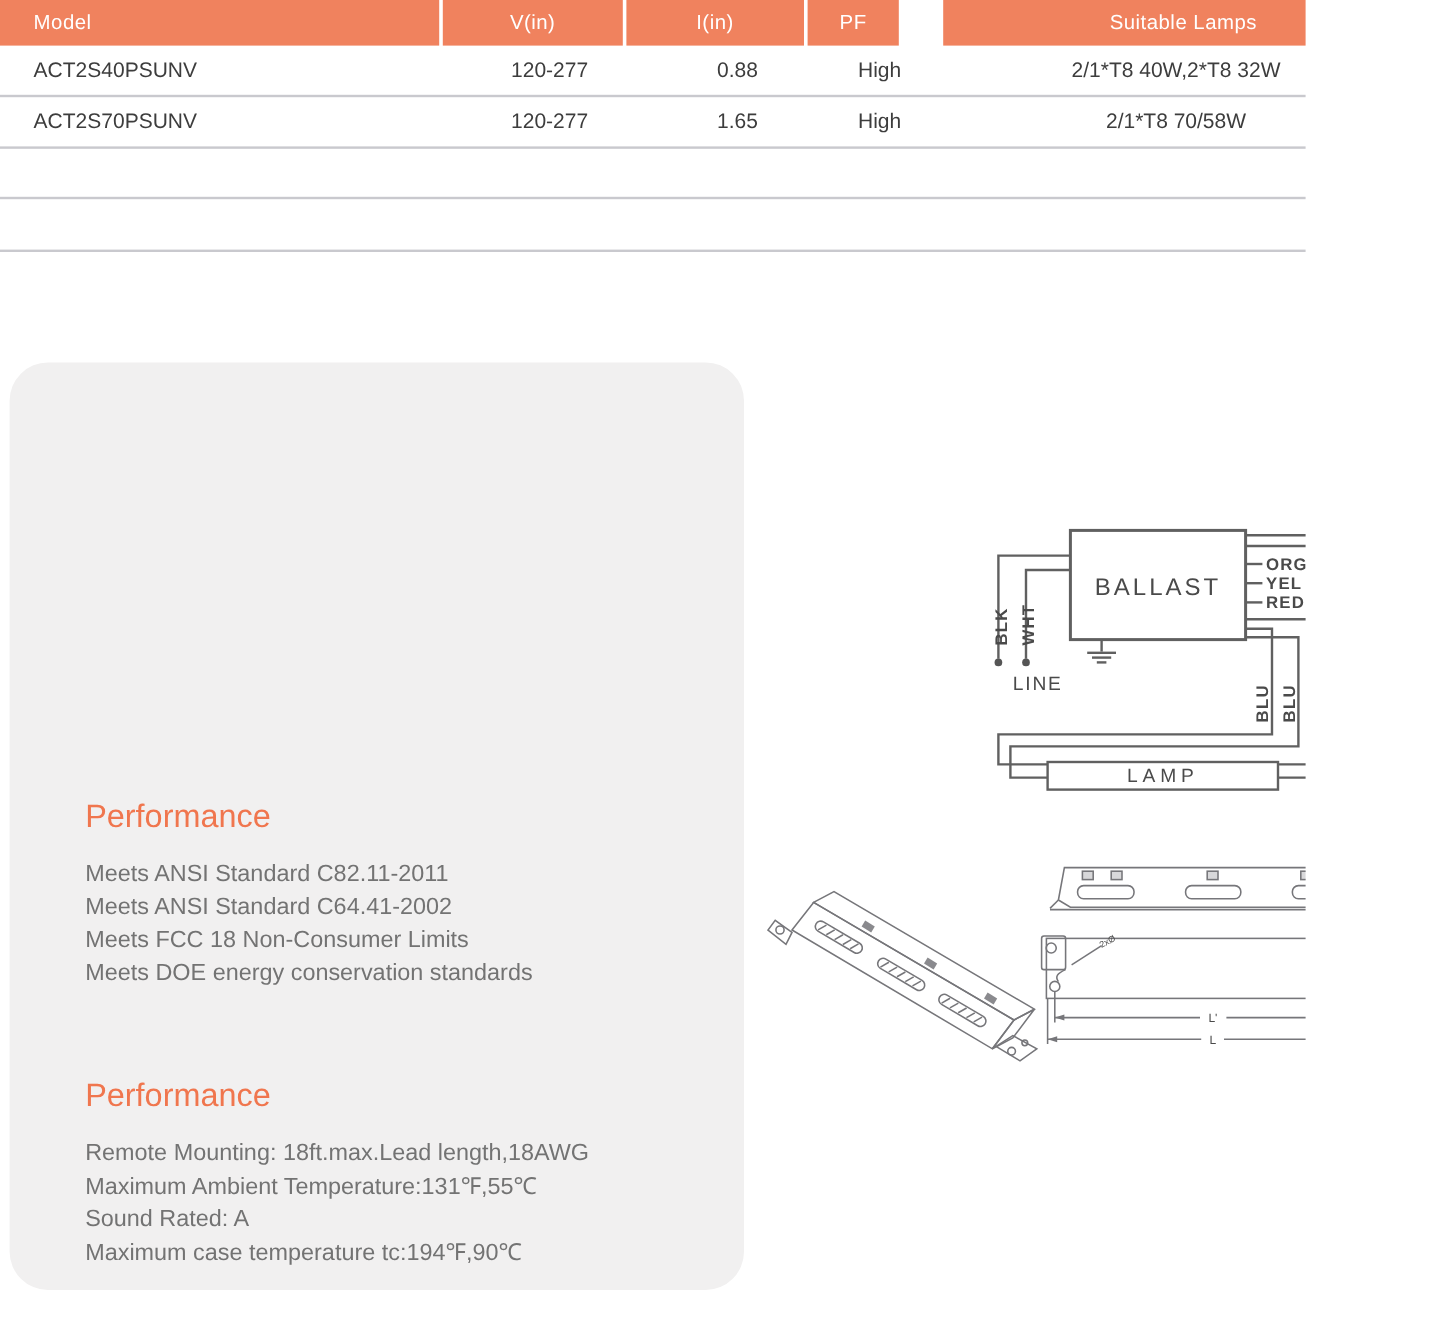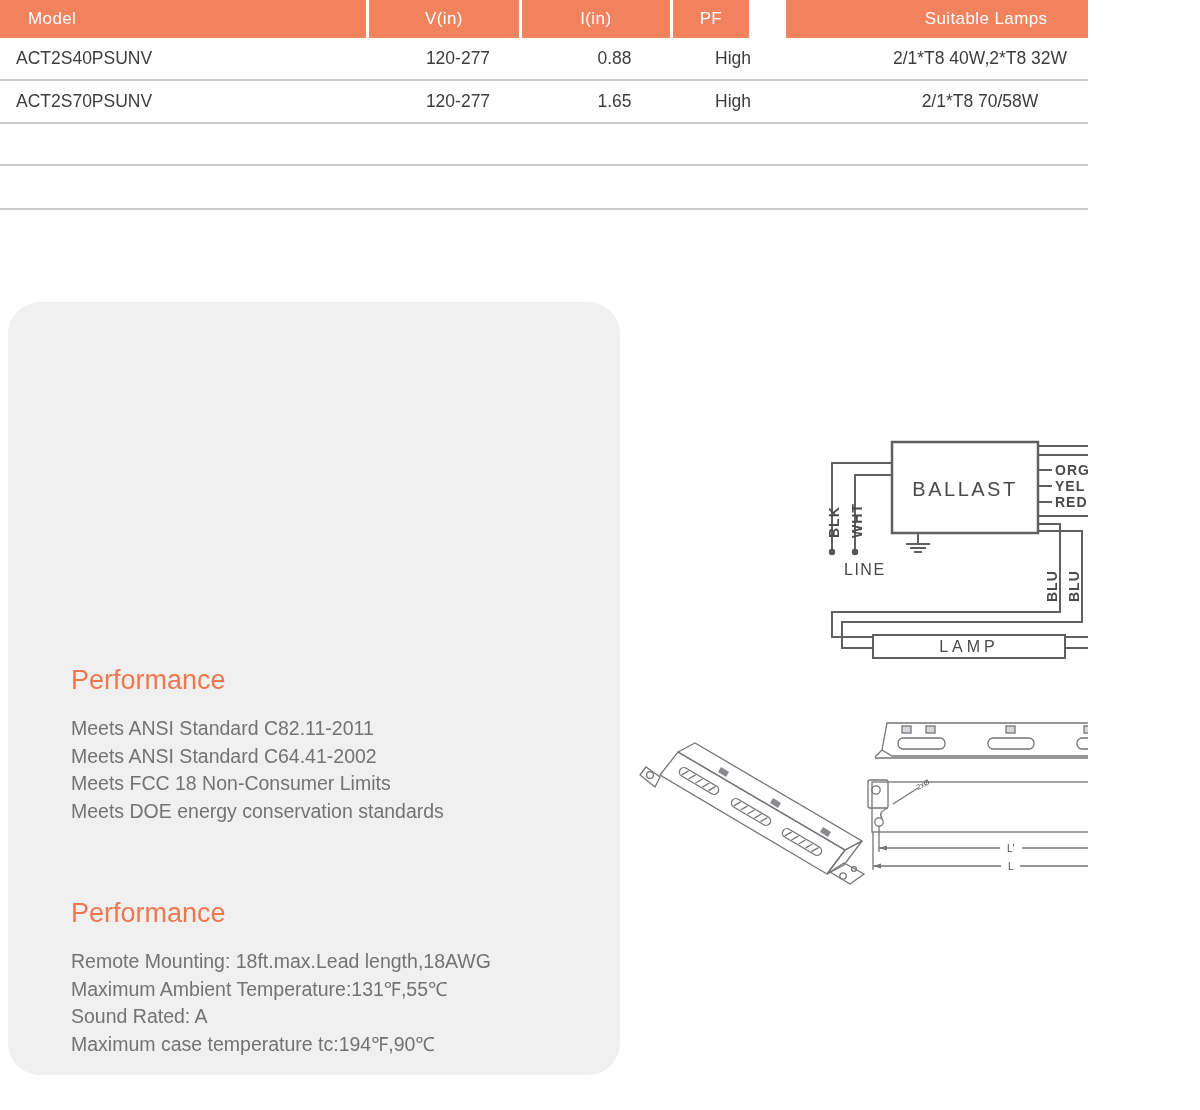--- a/index.html
+++ b/index.html
@@ -10,21 +10,21 @@
   
   .spec-table { position:absolute; left:0; top:0; width:1186px; }
   .thead { display:flex; height:38px; }
   .th { background:#F0825E; color:#fff; font-size:17px; letter-spacing:.4px;
         display:flex; align-items:center; justify-content:center; }
   .th + .th { margin-left:3px; }
   .th.c0 { width:376px; justify-content:flex-start; padding-left:28px; }
   .th.c1 { width:155px; } .th.c2 { width:152px; } .th.c3 { width:79px; } .th.c4 { width:412px;margin-left:37px; }
   .trow { display:flex; height:43px; border-bottom:2px solid #C9C9CE; color:#3D3D3D; font-size:17.5px; }
   .td { display:flex; align-items:center; justify-content:center; }
-  .td.c0 { width:379px; justify-content:flex-start; padding-left:16px; }
+  .td.c0 { width:379px; justify-content:flex-start; padding-left:28px; }
   .td.c1 { width:158px; } .td.c2 { width:155px; } .td.c3 { width:82px; } .td.c4 { width:412px; }
   .trow.empty1 { height:42px; } .trow.empty2 { height:44px; }
 
   
   .card { position:absolute; left:8px; top:302px; width:612px; height:773px;
           background:#F1F0F0; border-radius:32px; }
   .sec-title { position:absolute; left:63px; color:#F0764E; font-size:27px; font-weight:400; }
   .sec-lines { position:absolute; left:63px; color:#737373; font-size:19.5px; line-height:27.5px; white-space:pre-line; }
   .t-perf { top:363px; } .l-perf { top:413px; }
   .t-app  { top:596px; } .l-app  { top:646px; }

